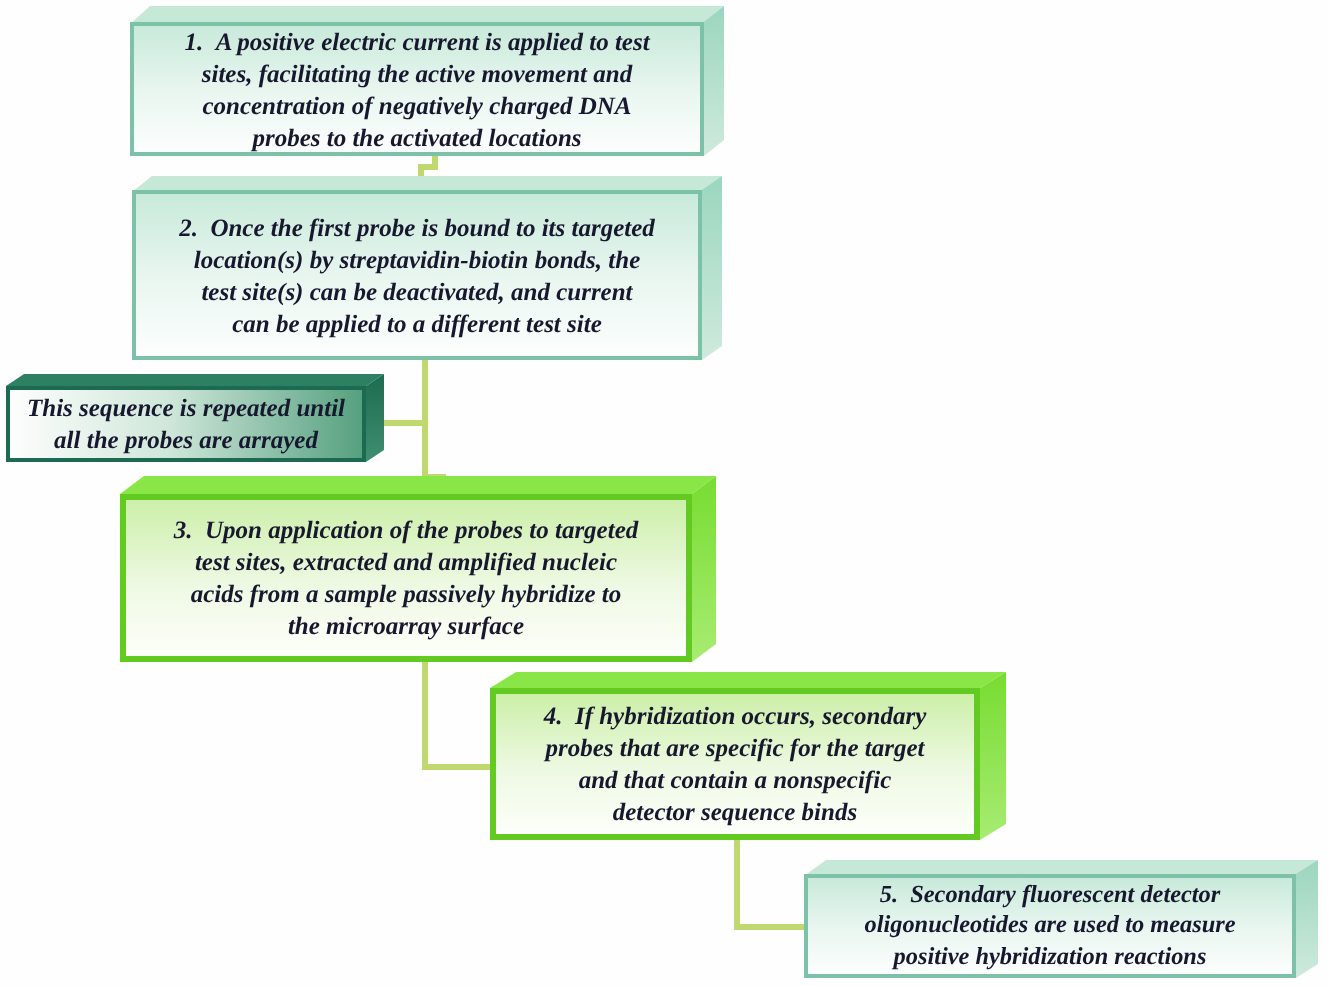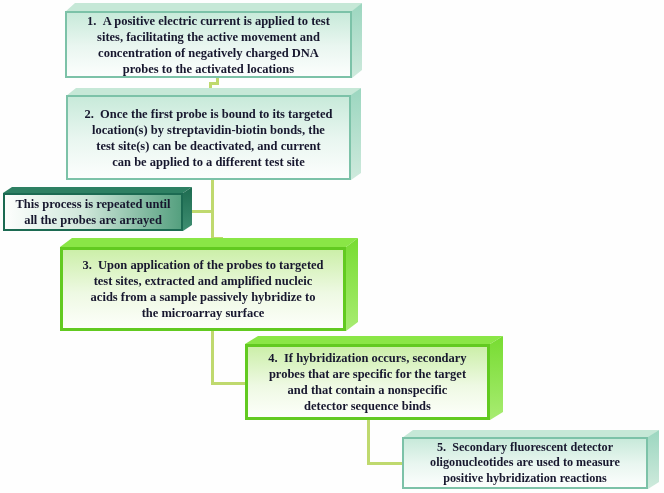--- a/index.html
+++ b/index.html
@@ -18,21 +18,21 @@
   }
   .face.right{
     left:var(--w);top:0;
     width:var(--dx);height:calc(var(--h) + var(--dy));
     clip-path:polygon(0 var(--dy), 100% 0, 100% calc(100% - var(--dy)), 0 100%);
   }
   .face.front{
     left:0;top:var(--dy);
     width:var(--w);height:var(--h);
     box-sizing:border-box;
-    display:flex;align-items:center;justify-content:center;
+    display:flex;align-items:center;justify-content:center;font-style:italic;
   }
   .boxtext{
     margin:0;padding:0 6px;
     font-weight:bold;font-size:12.5px;line-height:16px;
     color:#17172e;white-space:pre-line;text-align:center;
   }
   .boxtext.tight{font-size:12.2px;line-height:15.5px;}
   
   .mint .face.front{
     border:2px solid #7cc2a8;
@@ -98,21 +98,21 @@
 location(s) by streptavidin-biotin bonds, the
 test site(s) can be deactivated, and current
 can be applied to a different test site</p>
     </div>
   </div>
 
   <div class="box3d dark" style="left:3px;top:187px;--w:180px;--h:38px;--dx:9px;--dy:6px;">
     <div class="face top"></div>
     <div class="face right"></div>
     <div class="face front">
-      <p class="boxtext">This process is repeated until
+      <p class="boxtext">This sequence is repeated until
 all the probes are arrayed</p>
     </div>
   </div>
 
   <div class="box3d green" style="left:60px;top:238px;--w:286px;--h:84px;--dx:12px;--dy:9px;">
     <div class="face top"></div>
     <div class="face right"></div>
     <div class="face front">
       <p class="boxtext">3.&nbsp;&nbsp;Upon application of the probes to targeted
 test sites, extracted and amplified nucleic

